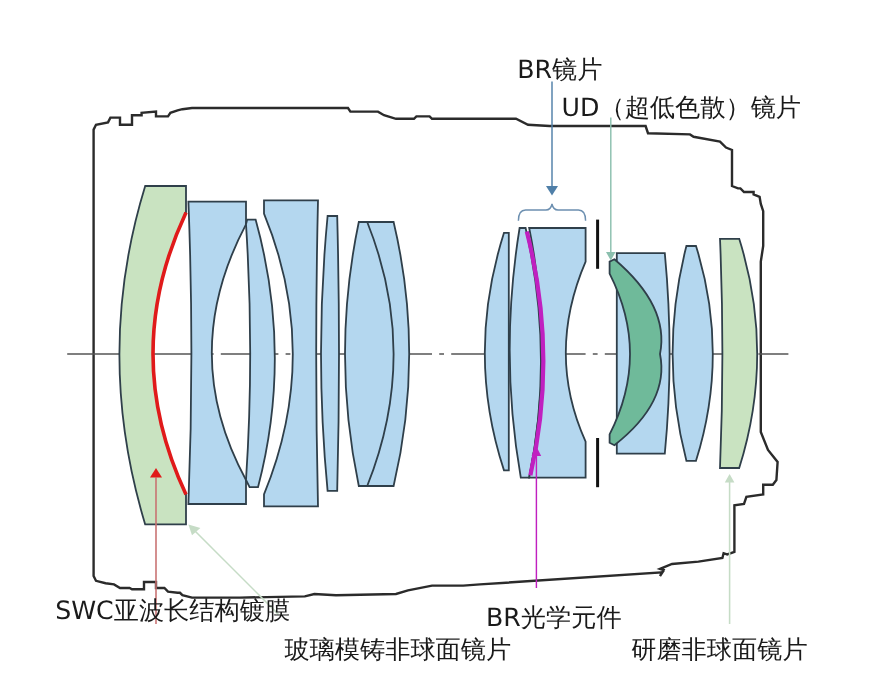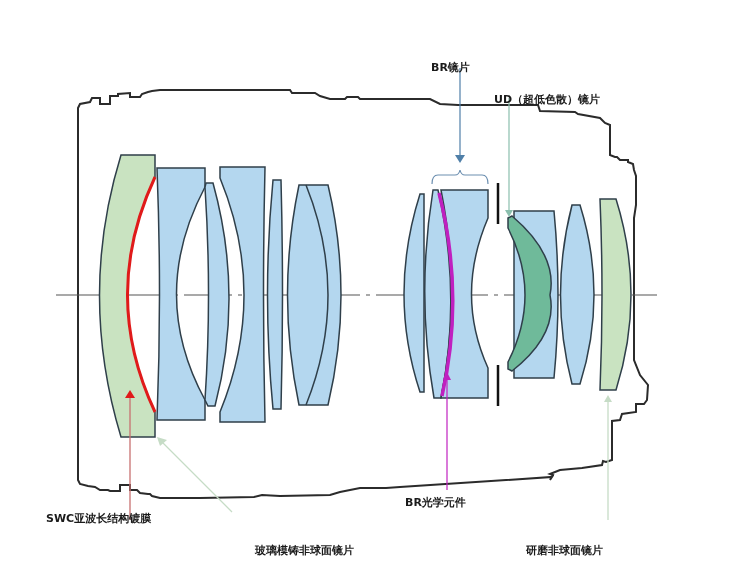--- a/index.html
+++ b/index.html
@@ -1,20 +1,20 @@
 <!DOCTYPE html>
 <html><head>
 <meta charset="utf-8">
 <style>
   html, body { margin:0; padding:0; background:#ffffff; }
   body { width:730px; height:577px; position:relative; overflow:hidden;
          font-family:"DejaVu Sans", "Liberation Sans", sans-serif; }
   #diagram { position:absolute; left:0; top:0; width:730px; height:577px; }
-  .label { position:absolute; font-size:11px; font-weight:bold; color:#1a1a1a;
-           white-space:nowrap; letter-spacing:0px;margin-top:16px; }
+  .label { position:absolute; font-size:21px; font-weight:normal; color:#1a1a1a;
+           white-space:nowrap; letter-spacing:0px; }
 </style>
 </head>
 <body>
 
 <svg id="diagram" viewBox="0 0 730 577" width="730" height="577" xmlns="http://www.w3.org/2000/svg">
 
   <path fill="none" stroke="#2b2b2b" stroke-width="2" d="M78,108 L80,104 L90,102 L92,98 L100,98 L100,104 L110,104 L110,96 L118,96 L118,94
            L130,93 L130,97 L140,97 L142,94 L148,92 L152,91 L160,90 L210,90 L238,90 L290,90
            L292,93 L315,93 L320,96 L330,99 L345,99 L347,97 L358,97 L360,99 L430,99
            L440,104 L458,105 L538,105 L540,111 L575,112 L578,114 L600,118 L605,123 L610,125
@@ -73,17 +73,17 @@
   <polygon points="157,437 167,440 160,446" fill="#c6dcc6"></polygon>
 
   <line x1="447" y1="490" x2="447" y2="378" stroke="#c020c0" stroke-width="1.2"></line>
   <polygon points="443,380 451,380 447,372" fill="#c020c0"></polygon>
 
   <line x1="608" y1="520" x2="608" y2="400" stroke="#c6dcc6" stroke-width="1.3"></line>
   <polygon points="604,402 612,402 608,395" fill="#c6dcc6"></polygon>
 </svg>
 
 <div class="label" style="left:431px; top:44px;">BR镜片</div>
-<div class="label" style="left:494px; top:76px;">UD（超低色散）镜片</div>
+<div class="label" style="left:468px; top:76px;">UD（超低色散）镜片</div>
 <div class="label" style="left:46px; top:495px;">SWC亚波长结构镀膜</div>
-<div class="label" style="left:255px; top:527px;">玻璃模铸非球面镜片</div>
-<div class="label" style="left:405px; top:479px;">BR光学元件</div>
+<div class="label" style="left:237px; top:527px;">玻璃模铸非球面镜片</div>
+<div class="label" style="left:405px; top:501px;">BR光学元件</div>
 <div class="label" style="left:526px; top:527px;">研磨非球面镜片</div>
 
 </body></html>

